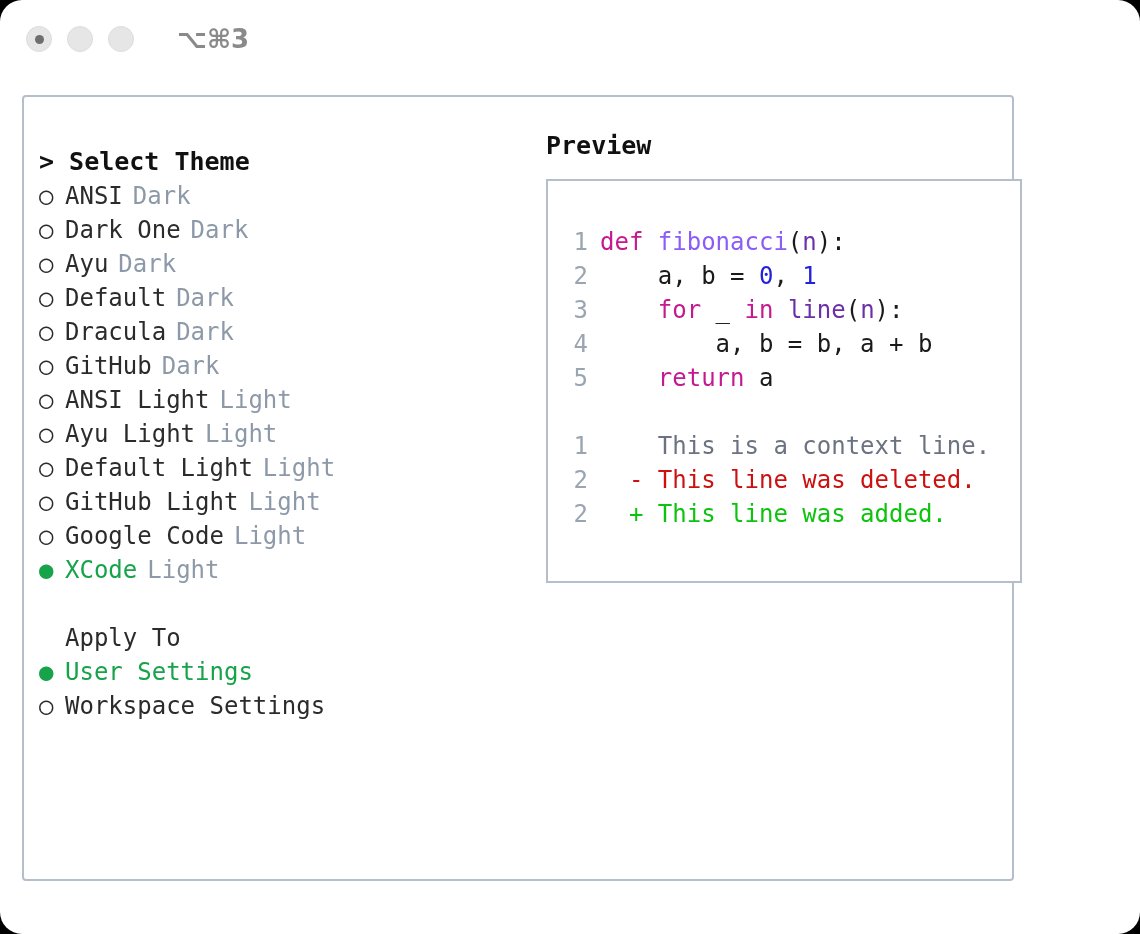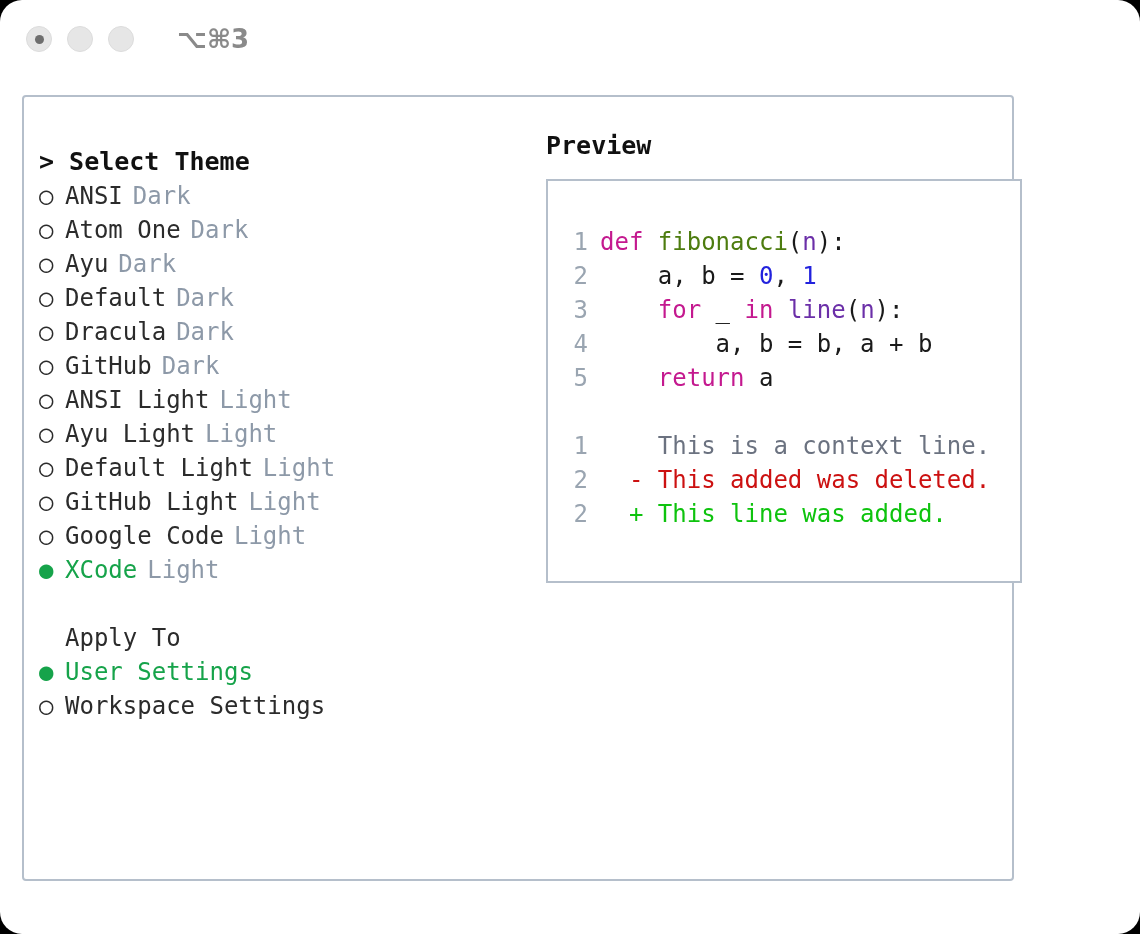--- a/index.html
+++ b/index.html
@@ -192,21 +192,21 @@
     display: inline-block;
     width: 22px;
     flex: 0 0 22px;
     text-align: right;
     color: #9aa5b1;
     margin-right: 12px;
   }
   .blank-line { height: 34px; }
 
   .tok-kw   { color: #c4198f; }
-  .tok-fn   { color: #4d7c0f; }
+  .tok-fn   { color: #8b5cf6; }
   .tok-num  { color: #2222dd; }
   .tok-var  { color: #6b2fa8; }
   .tok-plain{ color: #1a1a1a; }
 
   .diff-ctx { color: #6b7280; }
   .diff-del { color: #cc1111; }
   .diff-add { color: #0ec30e; }
 </style>
 </head>
 <body>
@@ -222,21 +222,21 @@
 
   <div class="panel">
     <div class="columns">
 
       <div class="left-col">
 
         <div class="list-title">&gt; Select Theme</div>
 
         <div id="theme-list">
             <div class="row"><span class="bullet">○</span><span class="label">ANSI</span><span class="kind">Dark</span></div>
-            <div class="row"><span class="bullet">○</span><span class="label">Atom One</span><span class="kind">Dark</span></div>
+            <div class="row"><span class="bullet">○</span><span class="label">Dark One</span><span class="kind">Dark</span></div>
             <div class="row"><span class="bullet">○</span><span class="label">Ayu</span><span class="kind">Dark</span></div>
             <div class="row"><span class="bullet">○</span><span class="label">Default</span><span class="kind">Dark</span></div>
             <div class="row"><span class="bullet">○</span><span class="label">Dracula</span><span class="kind">Dark</span></div>
             <div class="row"><span class="bullet">○</span><span class="label">GitHub</span><span class="kind">Dark</span></div>
             <div class="row"><span class="bullet">○</span><span class="label">ANSI Light</span><span class="kind">Light</span></div>
             <div class="row"><span class="bullet">○</span><span class="label">Ayu Light</span><span class="kind">Light</span></div>
             <div class="row"><span class="bullet">○</span><span class="label">Default Light</span><span class="kind">Light</span></div>
             <div class="row"><span class="bullet">○</span><span class="label">GitHub Light</span><span class="kind">Light</span></div>
             <div class="row"><span class="bullet">○</span><span class="label">Google Code</span><span class="kind">Light</span></div>
             <div class="row selected"><span class="bullet sel">●</span><span class="label">XCode</span><span class="kind">Light</span></div>
@@ -259,21 +259,21 @@
           <div id="code-block">
               <div class="code-line"><span class="ln">1</span><span class="tok-kw">def</span><span class="tok-plain"> </span><span class="tok-fn">fibonacci</span><span class="tok-plain">(</span><span class="tok-var">n</span><span class="tok-plain">):</span></div>
               <div class="code-line"><span class="ln">2</span><span class="tok-plain">    a, b = </span><span class="tok-num">0</span><span class="tok-plain">, </span><span class="tok-num">1</span></div>
               <div class="code-line"><span class="ln">3</span><span class="tok-plain">    </span><span class="tok-kw">for</span><span class="tok-plain"> _ </span><span class="tok-kw">in</span><span class="tok-plain"> </span><span class="tok-var">line</span><span class="tok-plain">(</span><span class="tok-var">n</span><span class="tok-plain">):</span></div>
               <div class="code-line"><span class="ln">4</span><span class="tok-plain">        a, b = b, a + b</span></div>
               <div class="code-line"><span class="ln">5</span><span class="tok-plain">    </span><span class="tok-kw">return</span><span class="tok-plain"> a</span></div>
             </div>
           <div class="blank-line"></div>
           <div id="diff-block">
               <div class="code-line"><span class="ln">1</span><span class="diff-ctx">    </span><span class="diff-ctx">This is a context line.</span></div>
-              <div class="code-line"><span class="ln">2</span><span class="diff-del">  - </span><span class="diff-del">This added was deleted.</span></div>
+              <div class="code-line"><span class="ln">2</span><span class="diff-del">  - </span><span class="diff-del">This line was deleted.</span></div>
               <div class="code-line"><span class="ln">2</span><span class="diff-add">  + </span><span class="diff-add">This line was added.</span></div>
             </div>
         </div>
       </div>
 
     </div>
   </div>
 </div>
 
 </body></html>

